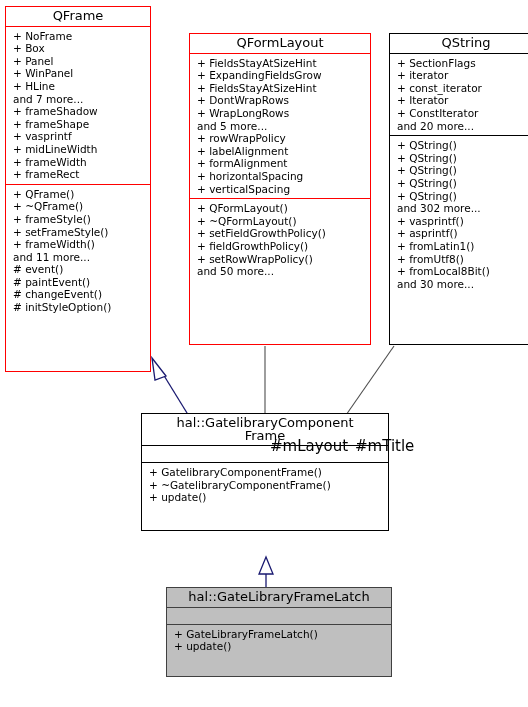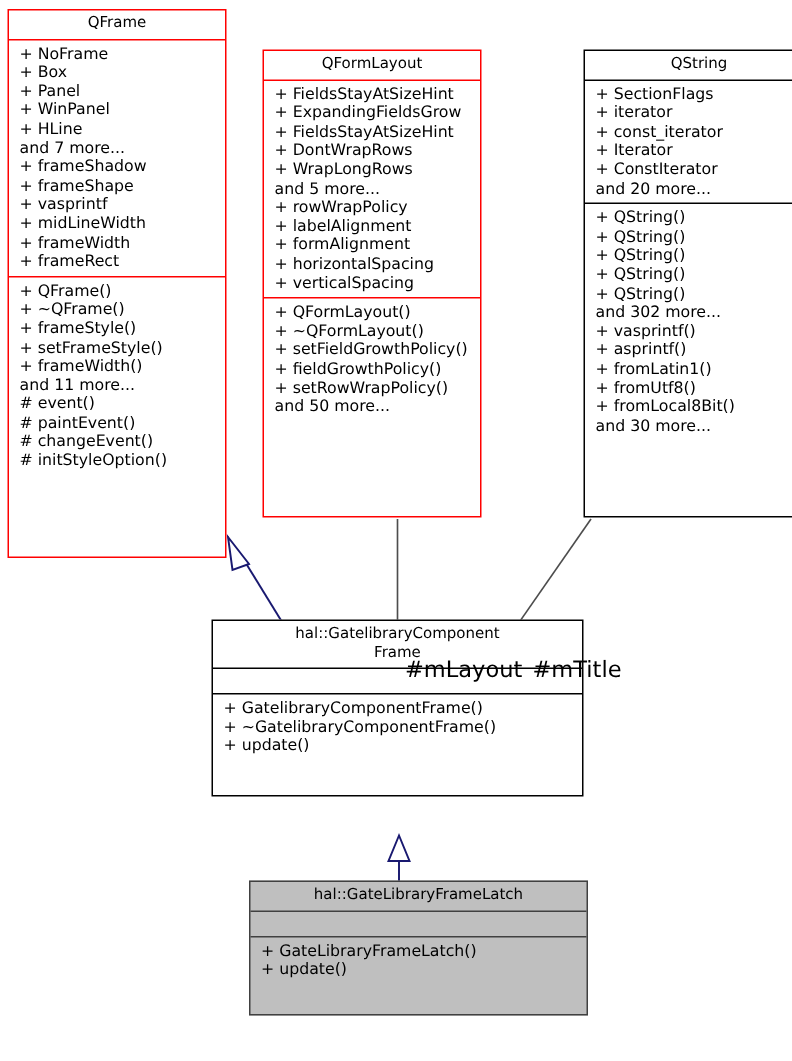--- a/index.html
+++ b/index.html
@@ -37,21 +37,21 @@
   .uml-box.red {
     border-color: #ff0000;
   }
   .uml-box.gray {
     background: #bfbfbf;
     border-color: #404040;
   }
   .uml-title {
     text-align: center;
     padding: 3px 4px 3px 4px;
-    font-size: 10px;
+    font-size: 13px;
     line-height: 12.6px;
     white-space: pre-line;
   }
   .uml-sep {
     height: 0;
     border-top: 1px solid #000000;
   }
   .uml-box.red > .uml-sep {
     border-top-color: #ff0000;
   }
@@ -133,21 +133,21 @@
         <div class="uml-row">+ setFrameStyle()</div>
         <div class="uml-row">+ frameWidth()</div>
         <div class="uml-row">and 11 more...</div>
         <div class="uml-row"># event()</div>
         <div class="uml-row"># paintEvent()</div>
         <div class="uml-row"># changeEvent()</div>
         <div class="uml-row"># initStyleOption()</div>
       </div>
   </div>
 
-  <div class="uml-box red" style="left:175px; top:33px; width:146px; height:312px;">
+  <div class="uml-box red" style="left:189px; top:33px; width:182px; height:312px;">
     <div class="uml-title">QFormLayout</div>
     <div class="uml-sep"></div>
     <div class="uml-section">
         <div class="uml-row">+ FieldsStayAtSizeHint</div>
         <div class="uml-row">+ ExpandingFieldsGrow</div>
         <div class="uml-row">+ FieldsStayAtSizeHint</div>
         <div class="uml-row">+ DontWrapRows</div>
         <div class="uml-row">+ WrapLongRows</div>
         <div class="uml-row">and 5 more...</div>
         <div class="uml-row">+ rowWrapPolicy</div>

